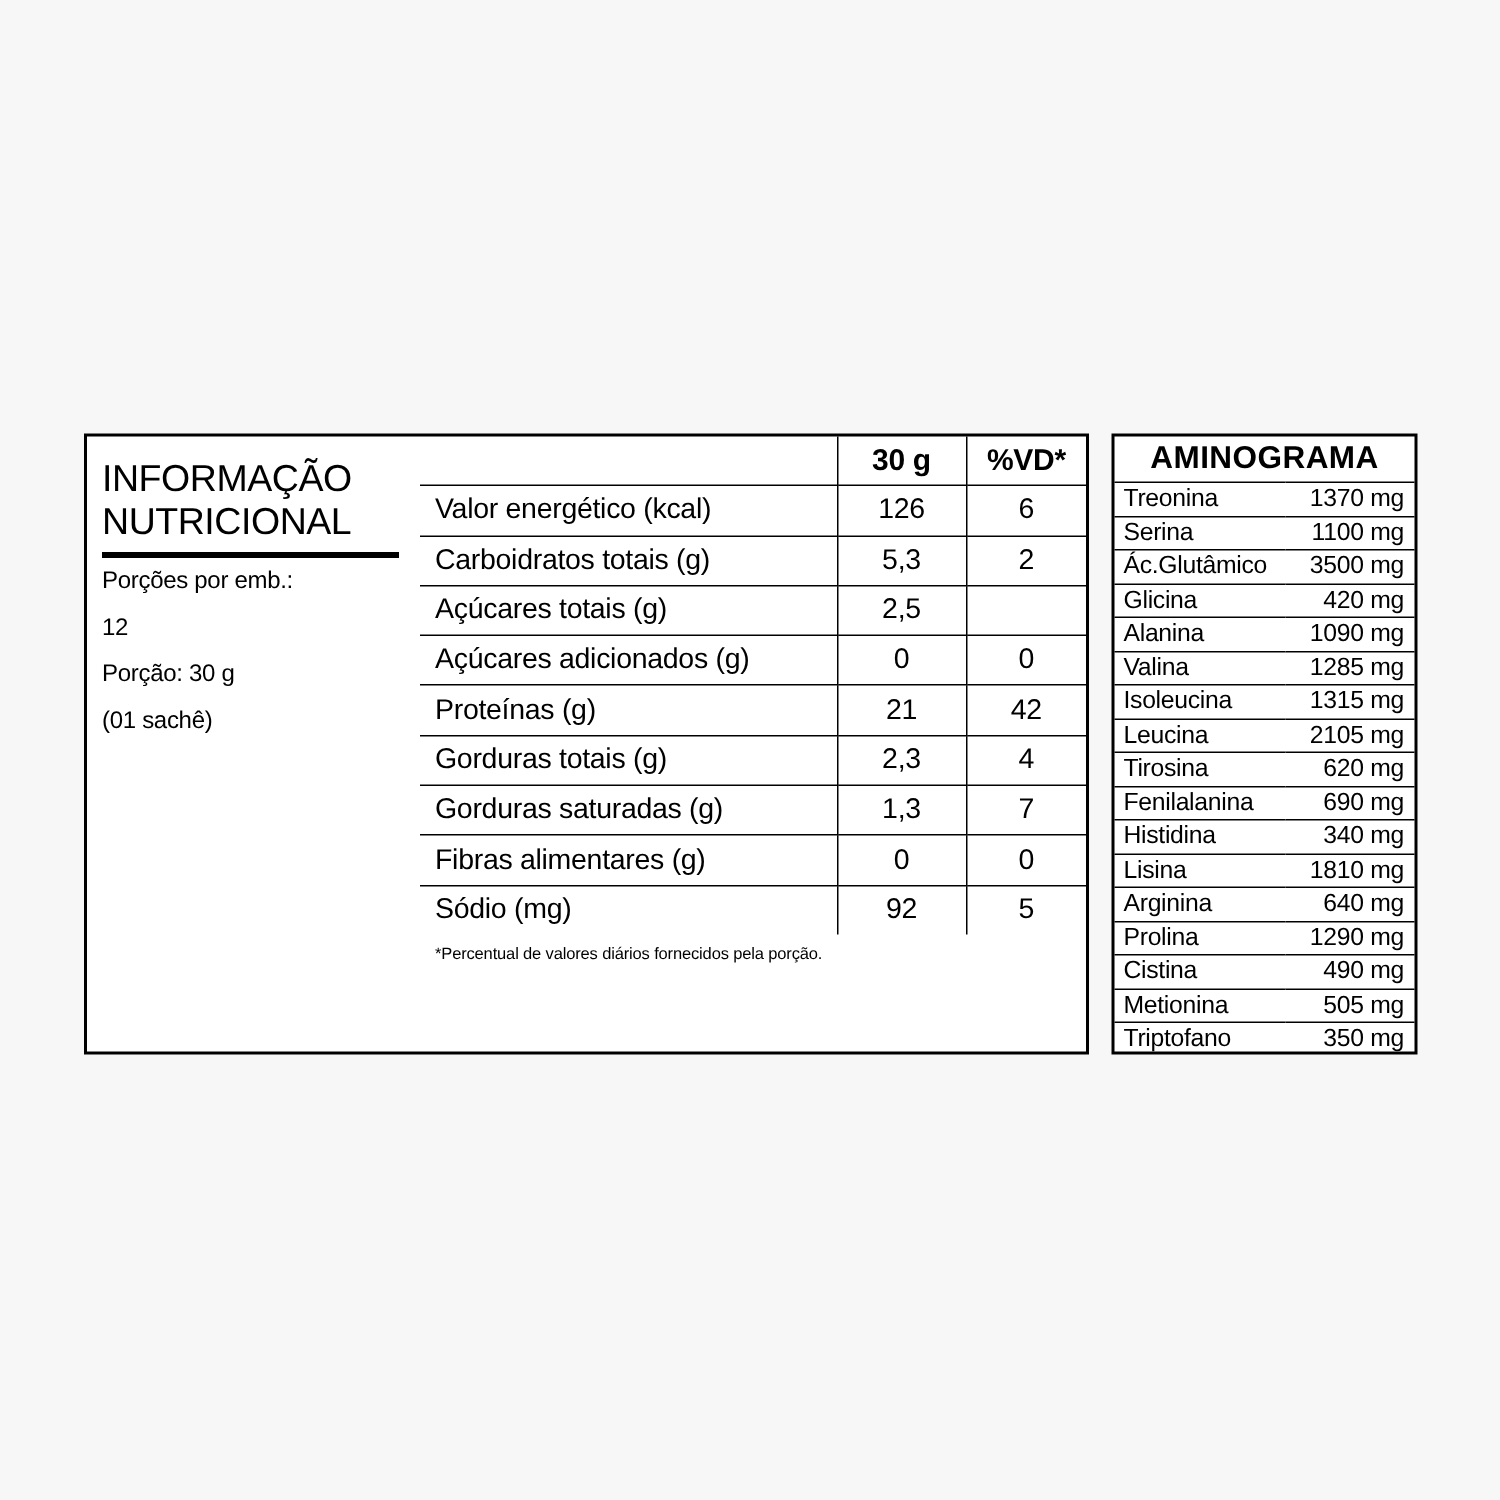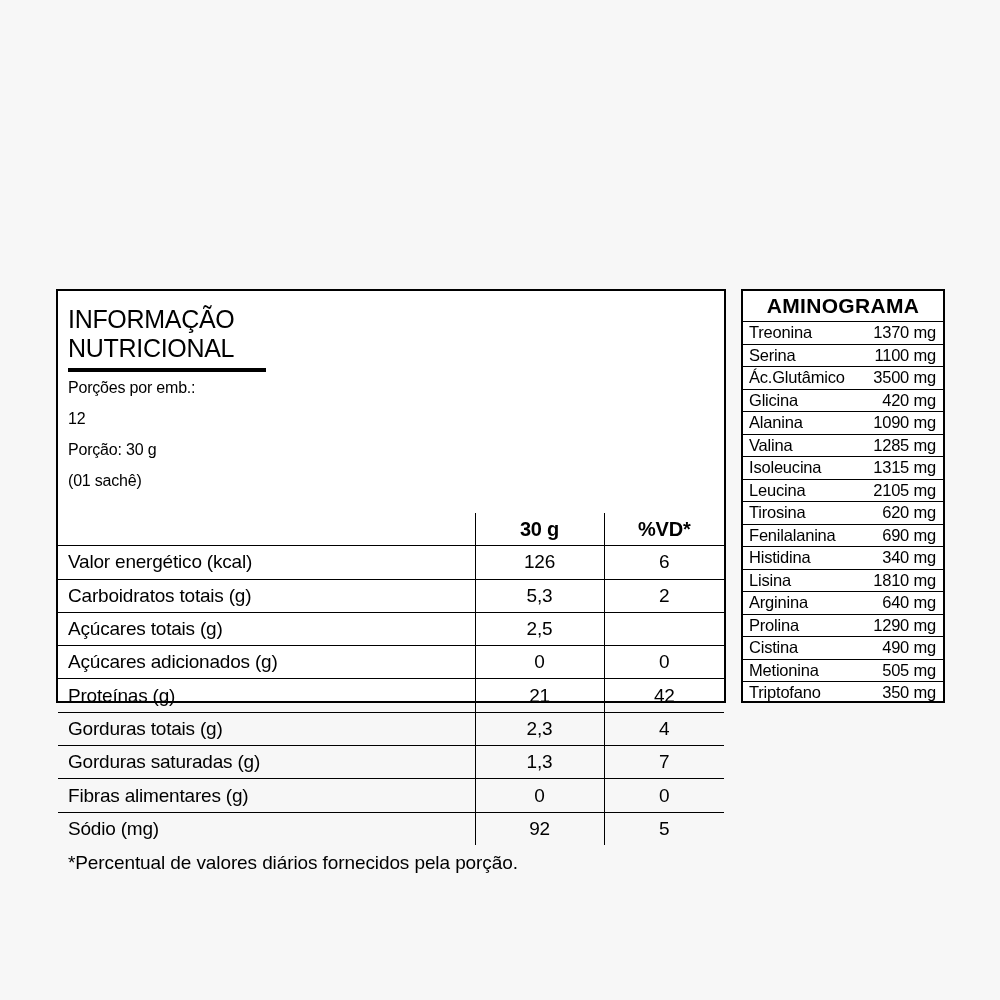--- a/index.html
+++ b/index.html
@@ -20,21 +20,20 @@
   #nutrition-panel {
     position: absolute;
     left: 56px;
     top: 289px;
     width: 670px;
     height: 414px;
     background: #ffffff;
     border: 2px solid #000;
     box-sizing: border-box;
     display: flex;
-    flex-direction: column;
   }
 
   .left-col {
     width: 222px;
     box-sizing: border-box;
     padding: 14px 10px 0 10px;
     flex: 0 0 222px;
   }
 
   .title-block {
@@ -104,21 +103,21 @@
     border-right: 1.5px solid #000;
   }
   
   table.nutri tr.head th { border-top: none; }
 
   td.indent1 { padding-left: 24px; }
 
   tr.last td { border-bottom: none; }
 
   .footnote {
-    font-size: 19px;
+    font-size: 11px;
     padding: 7px 0 0 10px;
     letter-spacing: -0.1px;
   }
 
   
   #amino-panel {
     position: absolute;
     left: 741px;
     top: 289px;
     width: 204px;

